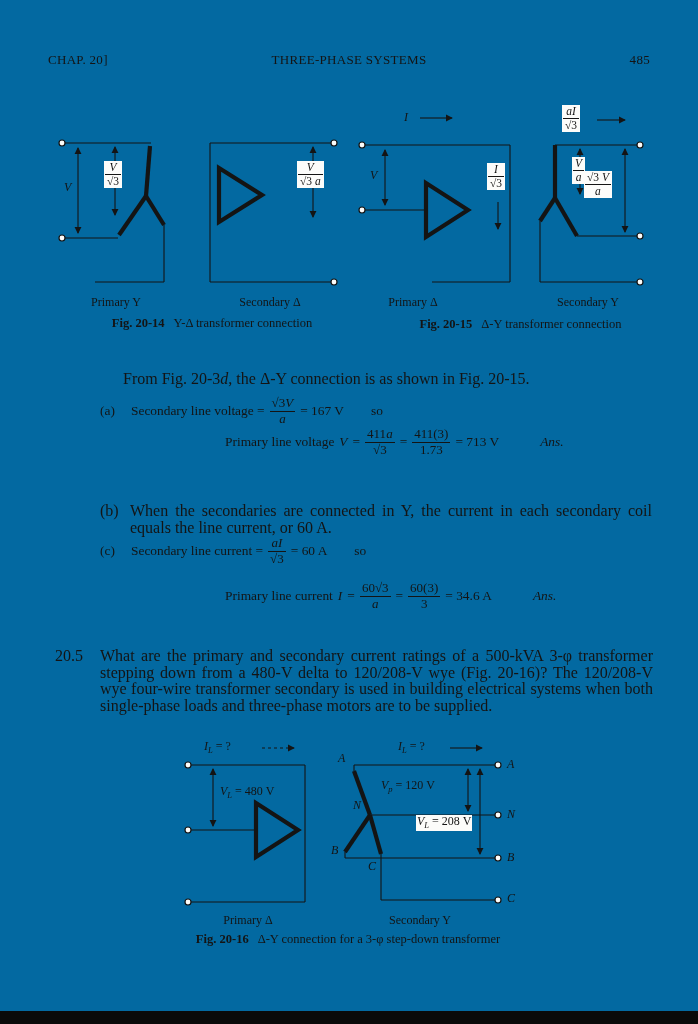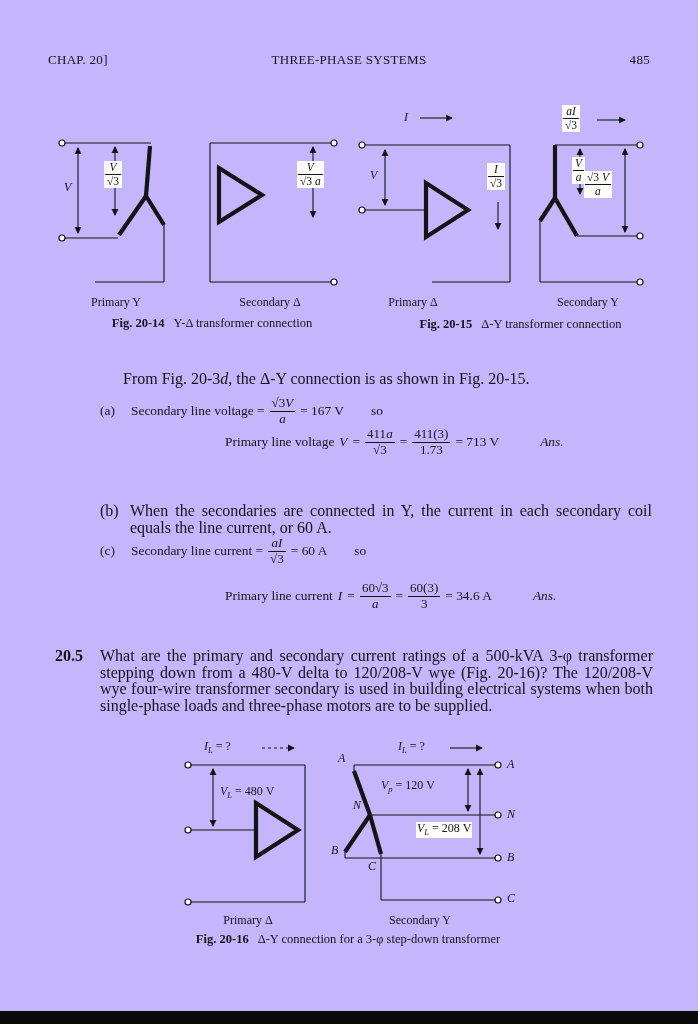--- a/index.html
+++ b/index.html
@@ -1,17 +1,17 @@
 <!DOCTYPE html>
 <html><head>
 <meta charset="utf-8">
 <style>
   *{margin:0;padding:0;box-sizing:border-box}
   body{background:#e9e9e9;font-family:"Liberation Serif",serif}
-  .page{position:relative;width:698px;height:1024px;background:#c4b5fd;color:#141414;overflow:hidden;margin:0 auto}
+  .page{position:relative;width:698px;height:1024px;background:#0369a1;color:#141414;overflow:hidden;margin:0 auto}
   .abs{position:absolute}
   .header-item{position:absolute;top:52px;font-size:13px;letter-spacing:.3px;white-space:nowrap}
   .fig-block{position:absolute}
   .fig-block svg{position:absolute;left:0;top:0}
   .fig-label{position:absolute;font-size:12px;white-space:nowrap;line-height:1.15}
   .fig-label.bg{background:#fcfcfa;padding:0 1px}
   .frac{display:inline-block;text-align:center;vertical-align:middle;line-height:1.12}
   .frac .num,.frac .den{display:block;padding:0 2px}
   .frac .den{border-top:1px solid #141414}
   .fig-label .frac{font-size:11.5px}
@@ -181,21 +181,21 @@
       </span>
     <span>=</span>
     <span class="frac">
         <span class="num"><span>60(3)</span><i></i></span>
         <span class="den"><span>3</span><i></i></span>
       </span>
     <span>= 34.6 A</span>
     <i class="ans">Ans.</i>
   </div>
 
-  <span class="txt abs" style="left:55px;top:648px;font-weight:bold">20.5</span>
+  <span class="txt abs" style="left:55px;top:648px;font-weight:normal">20.5</span>
   <div class="txt abs just" style="left:100px;top:648px;width:553px">What are the primary and secondary current ratings of a 500-kVA 3-φ transformer stepping down from a 480-V delta to 120/208-V wye (Fig. 20-16)? The 120/208-V wye four-wire transformer secondary is used in building electrical systems when both single-phase loads and three-phase motors are to be supplied.</div>
 
   <div class="fig-block" style="left:48px;top:735px;width:602px;height:218px">
     <svg width="602" height="218" viewBox="0 0 602 218">
       <defs>
         <marker id="f2arr" viewBox="0 0 8 8" refX="7" refY="4" markerWidth="6.5" markerHeight="6.5" orient="auto-start-reverse">
             <path class="mk" d="M0,0 L8,4 L0,8 Z"></path>
           </marker>
       </defs>
 
@@ -236,21 +236,21 @@
     <span class="fig-label" style="left:156px;top:5px"><i>I</i><sub>L</sub><span> = ?</span></span>
     <span class="fig-label" style="left:172px;top:50px"><i>V</i><sub>L</sub><span> = 480 V</span></span>
     <span class="sub-cap" style="left:140px;top:178px">Primary Δ</span>
 
     <span class="fig-label" style="left:290px;top:17px;font-style:italic">A</span>
     <span class="fig-label" style="left:305px;top:64px;font-style:italic">N</span>
     <span class="fig-label" style="left:283px;top:109px;font-style:italic">B</span>
     <span class="fig-label" style="left:320px;top:125px;font-style:italic">C</span>
     <span class="fig-label" style="left:350px;top:5px"><i>I</i><sub>L</sub><span> = ?</span></span>
     <span class="fig-label" style="left:333px;top:44px"><i>V</i><sub>p</sub><span> = 120 V</span></span>
-    <span class="fig-label bg" style="left:368px;top:87px"><i>V</i><sub>L</sub><span> = 208 V</span></span>
+    <span class="fig-label bg" style="left:368px;top:80px"><i>V</i><sub>L</sub><span> = 208 V</span></span>
     <span class="fig-label" style="left:459px;top:23px;font-style:italic">A</span>
     <span class="fig-label" style="left:459px;top:73px;font-style:italic">N</span>
     <span class="fig-label" style="left:459px;top:116px;font-style:italic">B</span>
     <span class="fig-label" style="left:459px;top:157px;font-style:italic">C</span>
     <span class="sub-cap" style="left:312px;top:178px">Secondary Y</span>
 
     <div class="fig-cap" style="left:130px;top:197px;width:340px"><b>Fig. 20-16</b><span>Δ-Y connection for a 3-φ step-down transformer</span></div>
   </div>
 
   <div class="scan-bar"></div>

